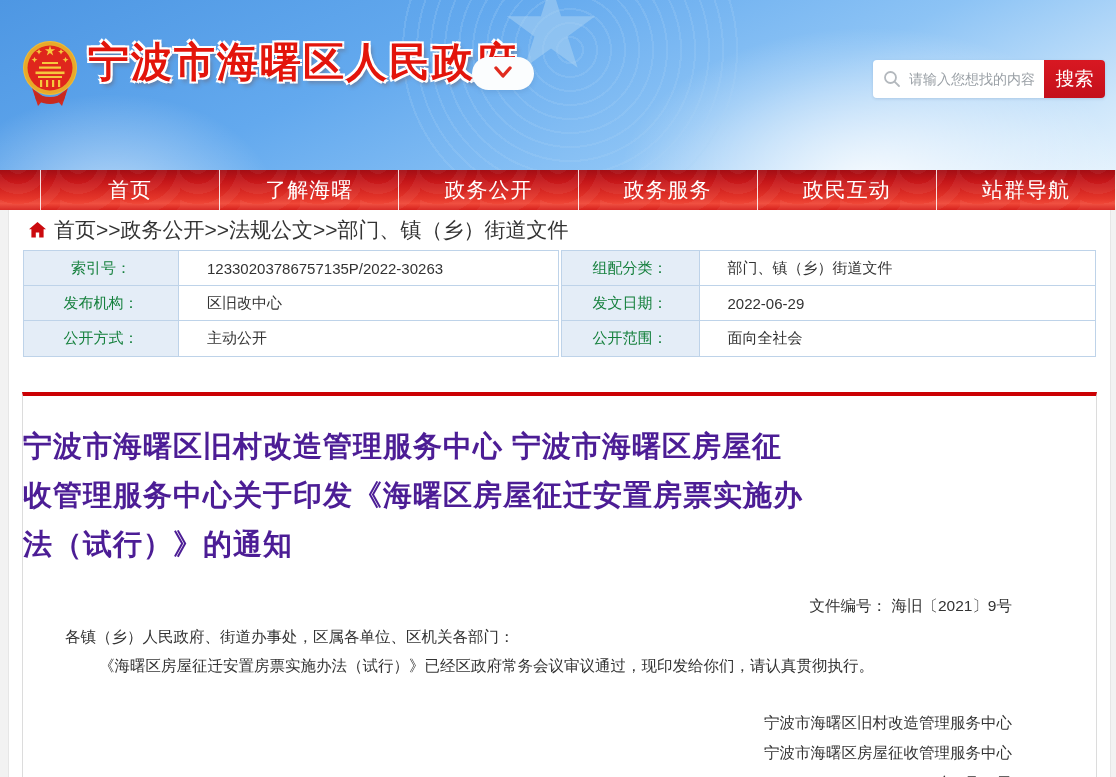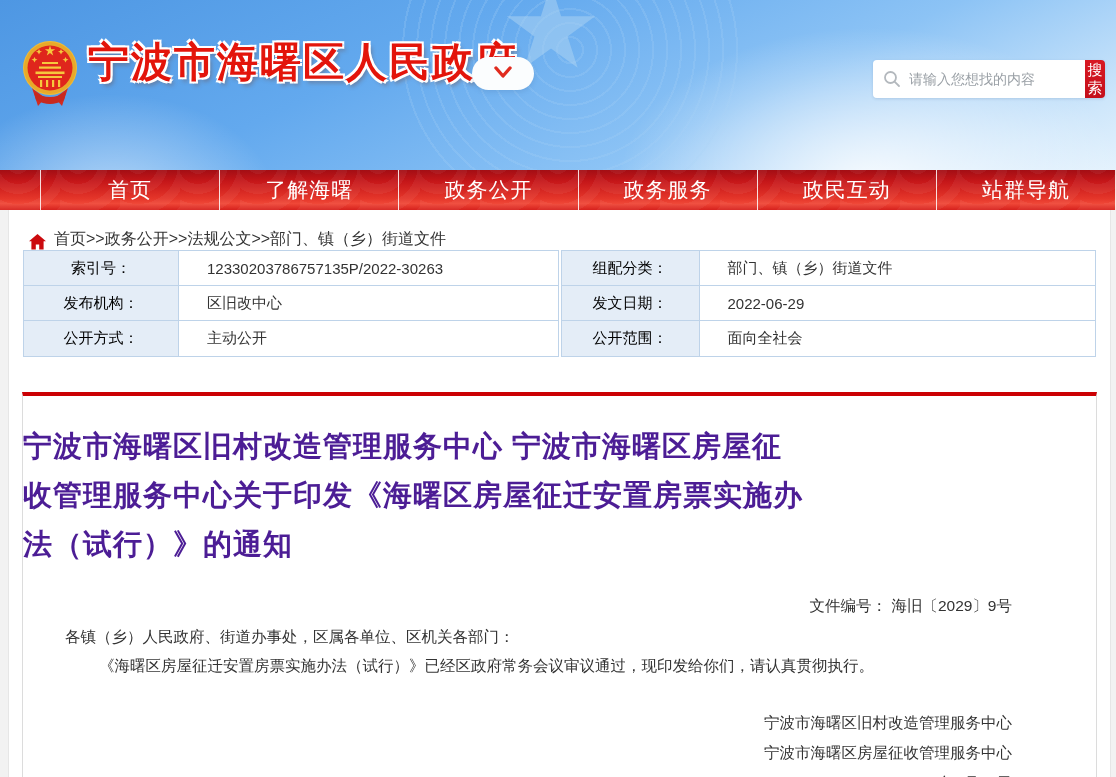--- a/index.html
+++ b/index.html
@@ -29,53 +29,53 @@
     background:#fbfdfe; border-radius:17px; display:flex; align-items:center; justify-content:center;
     box-shadow:0 2px 5px rgba(60,100,150,.18); cursor:pointer; }
   .search-box { position:absolute; left:873px; top:60px; width:232px; height:38px;
     display:flex; border-radius:4px; box-shadow:0 1px 3px rgba(50,90,140,.18); }
   .search-input-wrap { position:relative; flex:1; }
   .search-input { width:100%; height:38px; border:none; outline:none; background:#fff;
     border-radius:4px 0 0 4px; padding:0 6px 0 36px; font-size:14px; color:#555;
     font-family:"Liberation Sans","DejaVu Sans",sans-serif; }
   .search-input::placeholder { color:#9aa0a6; }
   .search-icon { position:absolute; left:10px; top:10px; }
-  .search-btn { width:20px; height:38px; border:none; cursor:pointer;
+  .search-btn { width:61px; height:38px; border:none; cursor:pointer;
     background:linear-gradient(180deg,#d81822 0%, #c40f1b 100%);
-    color:#fff; font-size:15px; border-radius:0 4px 4px 0; line-height:18px;
+    color:#fff; font-size:19px; border-radius:0 4px 4px 0; line-height:18px;
     font-family:"Liberation Sans","DejaVu Sans",sans-serif; }
 
   
   .nav { height:40px; display:flex; padding-left:40px;
     background-image:
       repeating-radial-gradient(circle at 18px -6px, rgba(255,255,255,0.05) 0 10px, rgba(255,255,255,0) 10px 20px),
       linear-gradient(180deg,#a30e14 0%, #c51619 28%, #e5362a 72%, #ef4737 84%, #d6211d 100%);
     background-size:60px 40px, 100% 100%; }
   .nav-item { flex:1; display:flex; align-items:center; justify-content:center;
     color:#fff; font-size:21px; letter-spacing:1px; cursor:pointer;
     border-left:1px solid rgba(255,255,255,.85); }
   .nav-item:last-child { border-right:1px solid rgba(255,255,255,.85); }
 
   
   .main-area { background:#fff; margin:0 5px 0 8px; min-height:567px;
     border-left:1px solid #e6e6e6; border-right:1px solid #e6e6e6; }
 
   
-  .breadcrumb { height:40px; display:flex; align-items:flex-end; padding-left:20px;
-    font-size:16px; color:#333; background:#fff; }
+  .breadcrumb { height:40px; display:flex; align-items:center; padding-left:20px;
+    font-size:21px; color:#333; background:#fff; }
   .breadcrumb .crumb-text { cursor:pointer; }
   .home-icon { margin-right:8px; display:flex; }
 
   
   .meta-wrap { display:flex; gap:2px; padding:0 14px; }
   .meta-table { flex:1; border:1px solid #bed3e9; }
   .meta-row { display:flex; height:35px; border-bottom:1px solid #bed3e9; }
   .meta-row:last-child { border-bottom:none; }
   .meta-label { width:155px; background:#e4edf7; border-right:1px solid #bed3e9;
-    display:flex; align-items:center; justify-content:center; font-size:15px; color:#000000; }
+    display:flex; align-items:center; justify-content:center; font-size:15px; color:#15803d; }
   .meta-table.right .meta-label { width:138px; }
   .meta-value { flex:1; background:#fff; display:flex; align-items:center;
     padding-left:28px; font-size:15px; color:#333; }
 
   
   .doc-box { margin:35px 13px 0; background:#fff; border:1px solid #dcdcdc;
     border-top:4px solid #cb0003; min-height:382px; padding-top:26px; }
   .doc-title { text-align:left; font-weight:bold; font-size:29px; line-height:49px;
     color:#4c1d95; letter-spacing:1px; }
   .doc-body { margin-top:22px; padding:0 84px 30px 42px; font-size:15.5px; color:#333; line-height:29px; }
@@ -193,21 +193,21 @@
     </div>
   </div>
 
   <div class="doc-box">
     <div class="doc-title">
       <div>宁波市海曙区旧村改造管理服务中心 宁波市海曙区房屋征</div>
       <div>收管理服务中心关于印发《海曙区房屋征迁安置房票实施办</div>
       <div>法（试行）》的通知</div>
     </div>
     <div class="doc-body">
-      <div class="doc-number">文件编号： 海旧〔2029〕9号</div>
+      <div class="doc-number">文件编号： 海旧〔2021〕9号</div>
       <div class="doc-salutation">各镇（乡）人民政府、街道办事处，区属各单位、区机关各部门：</div>
       <div class="doc-paragraph">《海曙区房屋征迁安置房票实施办法（试行）》已经区政府常务会议审议通过，现印发给你们，请认真贯彻执行。</div>
       <div class="doc-signatures">
         <div>宁波市海曙区旧村改造管理服务中心</div>
         <div>宁波市海曙区房屋征收管理服务中心</div>
         <div>2022年6月29日</div>
       </div>
     </div>
   </div>
 

